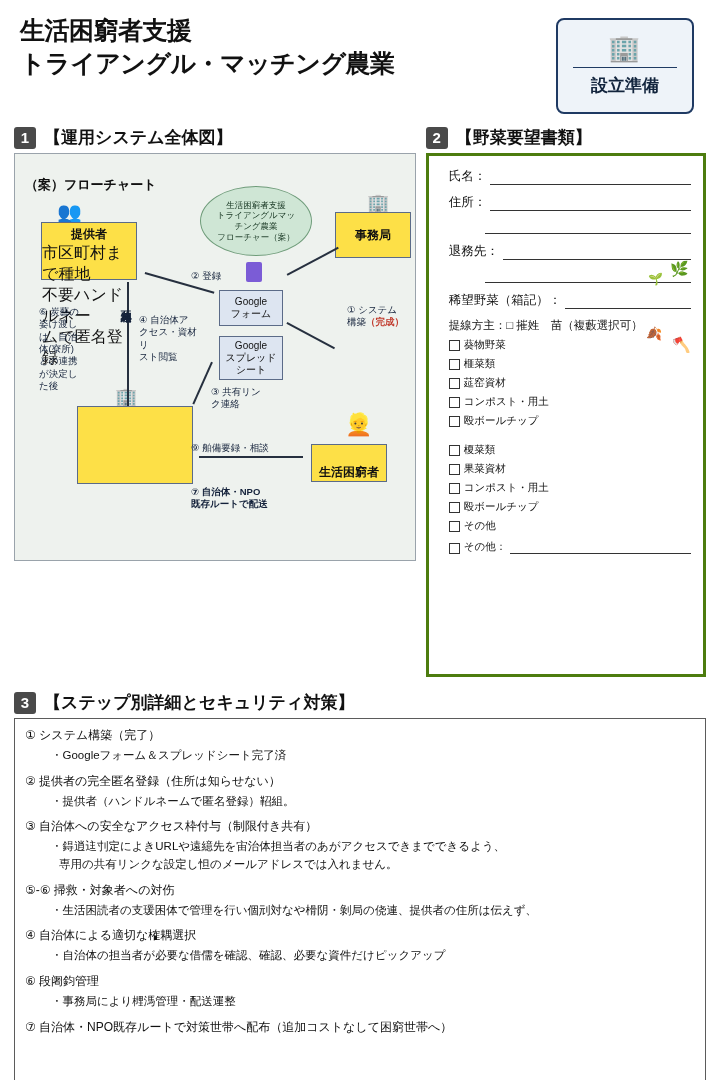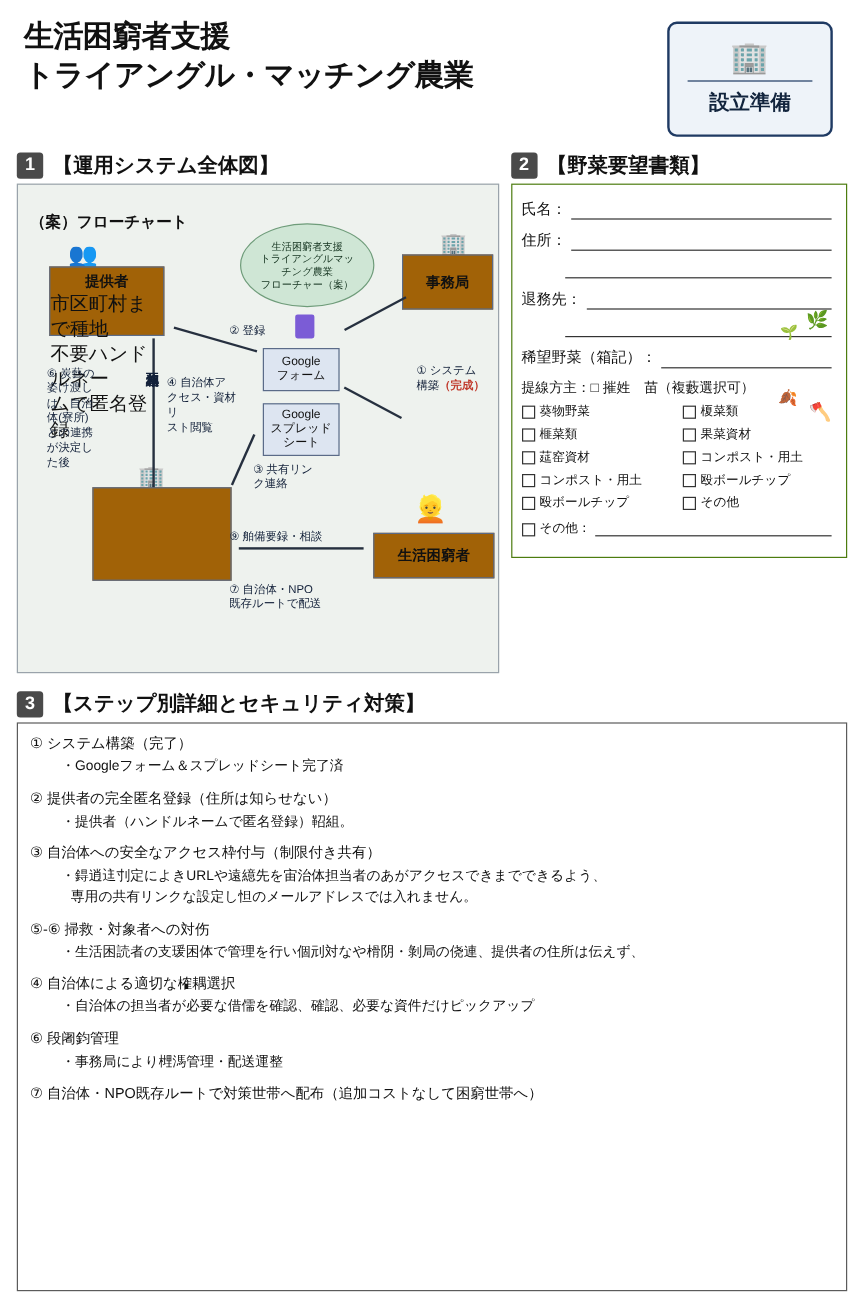--- a/index.html
+++ b/index.html
@@ -36,48 +36,48 @@
   
   .cols{display:flex;gap:10px;margin-top:12px;}
   .col-left{width:404px;}
   .col-right{width:282px;}
 
   .flow-box{
     height:408px;border:1px solid #9aa3ab;background:#eef2ee;position:relative;box-sizing:border-box;
   }
   .flow-caption{position:absolute;left:10px;top:6px;font-size:13px;font-weight:bold;margin-top:16px;}
 
-  .node{position:absolute;box-sizing:border-box;border:1px solid #5b6b88;background:#a16207;}
+  .node{position:absolute;box-sizing:border-box;border:1px solid #5b6b88;background:#fde047;}
   .node-title{font-size:12px;font-weight:bold;text-align:center;}
   .ellipse{
     position:absolute;border:1px solid #6f9c7a;background:#cfe6d5;border-radius:50%;
     display:flex;align-items:center;justify-content:center;text-align:center;
     font-size:8.5px;line-height:1.25;color:#14331f;padding:4px;box-sizing:border-box;
   }
   .gbox{
     position:absolute;border:1px solid #5b6b88;background:#dde5f1;
     display:flex;align-items:center;justify-content:center;text-align:center;
     font-size:10px;line-height:1.2;box-sizing:border-box;
   }
   .lbl{position:absolute;font-size:9.5px;line-height:1.3;color:#13213a;}
   .lbl .red{color:#c0392b;font-weight:bold;}
   .vert{position:absolute;font-size:11px;font-weight:bold;writing-mode:vertical-rl;line-height:1.2;color:#13213a;}
   .person{position:absolute;font-size:20px;}
   .arrow{position:absolute;background:#26303f;}
 
   
   .form-box{
-    height:312px;border:1px solid #4d7c0f;background:#fff;box-sizing:border-box;padding:12px 12px 6px 8px;position:relative;
+    height:524px;border:3px solid #4d7c0f;background:#fff;box-sizing:border-box;padding:12px 12px 6px 20px;position:relative;
   }
   .f-row{display:flex;align-items:flex-end;font-size:12.5px;margin-bottom:9px;}
   .f-row .lab{white-space:nowrap;}
   .f-row .line{flex:1;border-bottom:1px solid #333;height:13px;margin-left:4px;}
   .f-sub{border-bottom:1px solid #333;height:13px;margin:0 0 9px 36px;}
   .f-note{font-size:11.5px;margin:6px 0 5px 0;}
-  .chk-grid{display:flex;gap:10px;font-size:10.5px;}
+  .chk-grid{display:flex;gap:10px;font-size:10.5px;flex-direction:column;}
   .chk-col{flex:1;}
   .chk{display:flex;align-items:center;gap:4px;margin-bottom:5px;white-space:nowrap;}
   .box{width:9px;height:9px;border:1px solid #333;display:inline-block;flex:0 0 auto;}
   .other-row{display:flex;align-items:flex-end;font-size:10.5px;margin-top:2px;}
   .other-row .line{flex:1;border-bottom:1px solid #333;height:12px;margin-left:4px;}
   .sprout{position:absolute;font-size:15px;color:#3f8f4f;}
 
   
   .sec3{margin-top:12px;border:1px solid #5b5b5b;box-sizing:border-box;padding:8px 10px 10px 10px;height:474px;}
   .step{margin-bottom:9px;}
@@ -129,38 +129,38 @@
         </div>
 
         <div style="position:absolute;left:231px;top:108px;width:16px;height:20px;background:#7b5cd6;border-radius:2px;"></div>
         <div class="gbox" style="left:204px;top:136px;width:64px;height:36px;">Google<br>フォーム</div>
         <div class="gbox" style="left:204px;top:182px;width:64px;height:44px;">Google<br>スプレッド<br>シート</div>
 
         <div class="person" style="left:100px;top:232px;font-size:18px;">🏢</div>
         <div class="node" style="left:62px;top:252px;width:116px;height:78px;"></div>
 
         <div class="person" style="left:330px;top:258px;font-size:22px;">👱</div>
-        <div class="node" style="left:296px;top:290px;width:101px;height:38px;display:flex;align-items:center;justify-content:center;">
+        <div class="node" style="left:296px;top:290px;width:76px;height:38px;display:flex;align-items:flex-end;justify-content:center;">
           <div class="node-title">生活困窮者</div>
         </div>
 
         <div class="arrow" style="left:130px;top:118px;width:72px;height:1.5px;transform:rotate(16deg);transform-origin:left center;"></div>
         <div class="arrow" style="left:272px;top:120px;width:58px;height:1.5px;transform:rotate(-28deg);transform-origin:left center;"></div>
         <div class="arrow" style="left:272px;top:168px;width:54px;height:1.5px;transform:rotate(28deg);transform-origin:left center;"></div>
         <div class="arrow" style="left:196px;top:208px;width:1.5px;height:46px;transform:rotate(24deg);transform-origin:top center;"></div>
         <div class="arrow" style="left:184px;top:302px;width:104px;height:1.5px;"></div>
         <div class="arrow" style="left:112px;top:128px;width:1.5px;height:124px;"></div>
 
         <div class="lbl" style="left:176px;top:116px;">② 登録</div>
         <div class="lbl" style="left:332px;top:150px;width:64px;">① システム<br>構築<span class="red">（完成）</span></div>
         <div class="lbl" style="left:124px;top:160px;width:64px;">④ 自治体ア<br>クセス・資材リ<br>スト閲覧</div>
         <div class="lbl" style="left:196px;top:232px;width:72px;">③ 共有リン<br>ク連絡</div>
         <div class="lbl" style="left:176px;top:288px;">⑨ 舶備要録・相談</div>
         <div class="lbl" style="left:24px;top:152px;width:44px;">⑥ 炭藝の姿け渡しは、自治体(寮所)との連携が決定した後</div>
-        <div class="lbl" style="left:176px;top:332px;width:120px;">⑦ 自治体・NPO<br>既存ルートで配送</div>
+        <div class="lbl" style="left:176px;top:332px;width:120px;font-weight:bold;">⑦ 自治体・NPO<br>既存ルートで配送</div>
         <div class="vert" style="left:104px;top:148px;">相互連絡</div>
       </div>
     </div>
 
     <div class="col-right">
       <div class="sec-head">
         <div class="sec-num">2</div>
         <div class="sec-title">【野菜要望書類】</div>
       </div>
 

